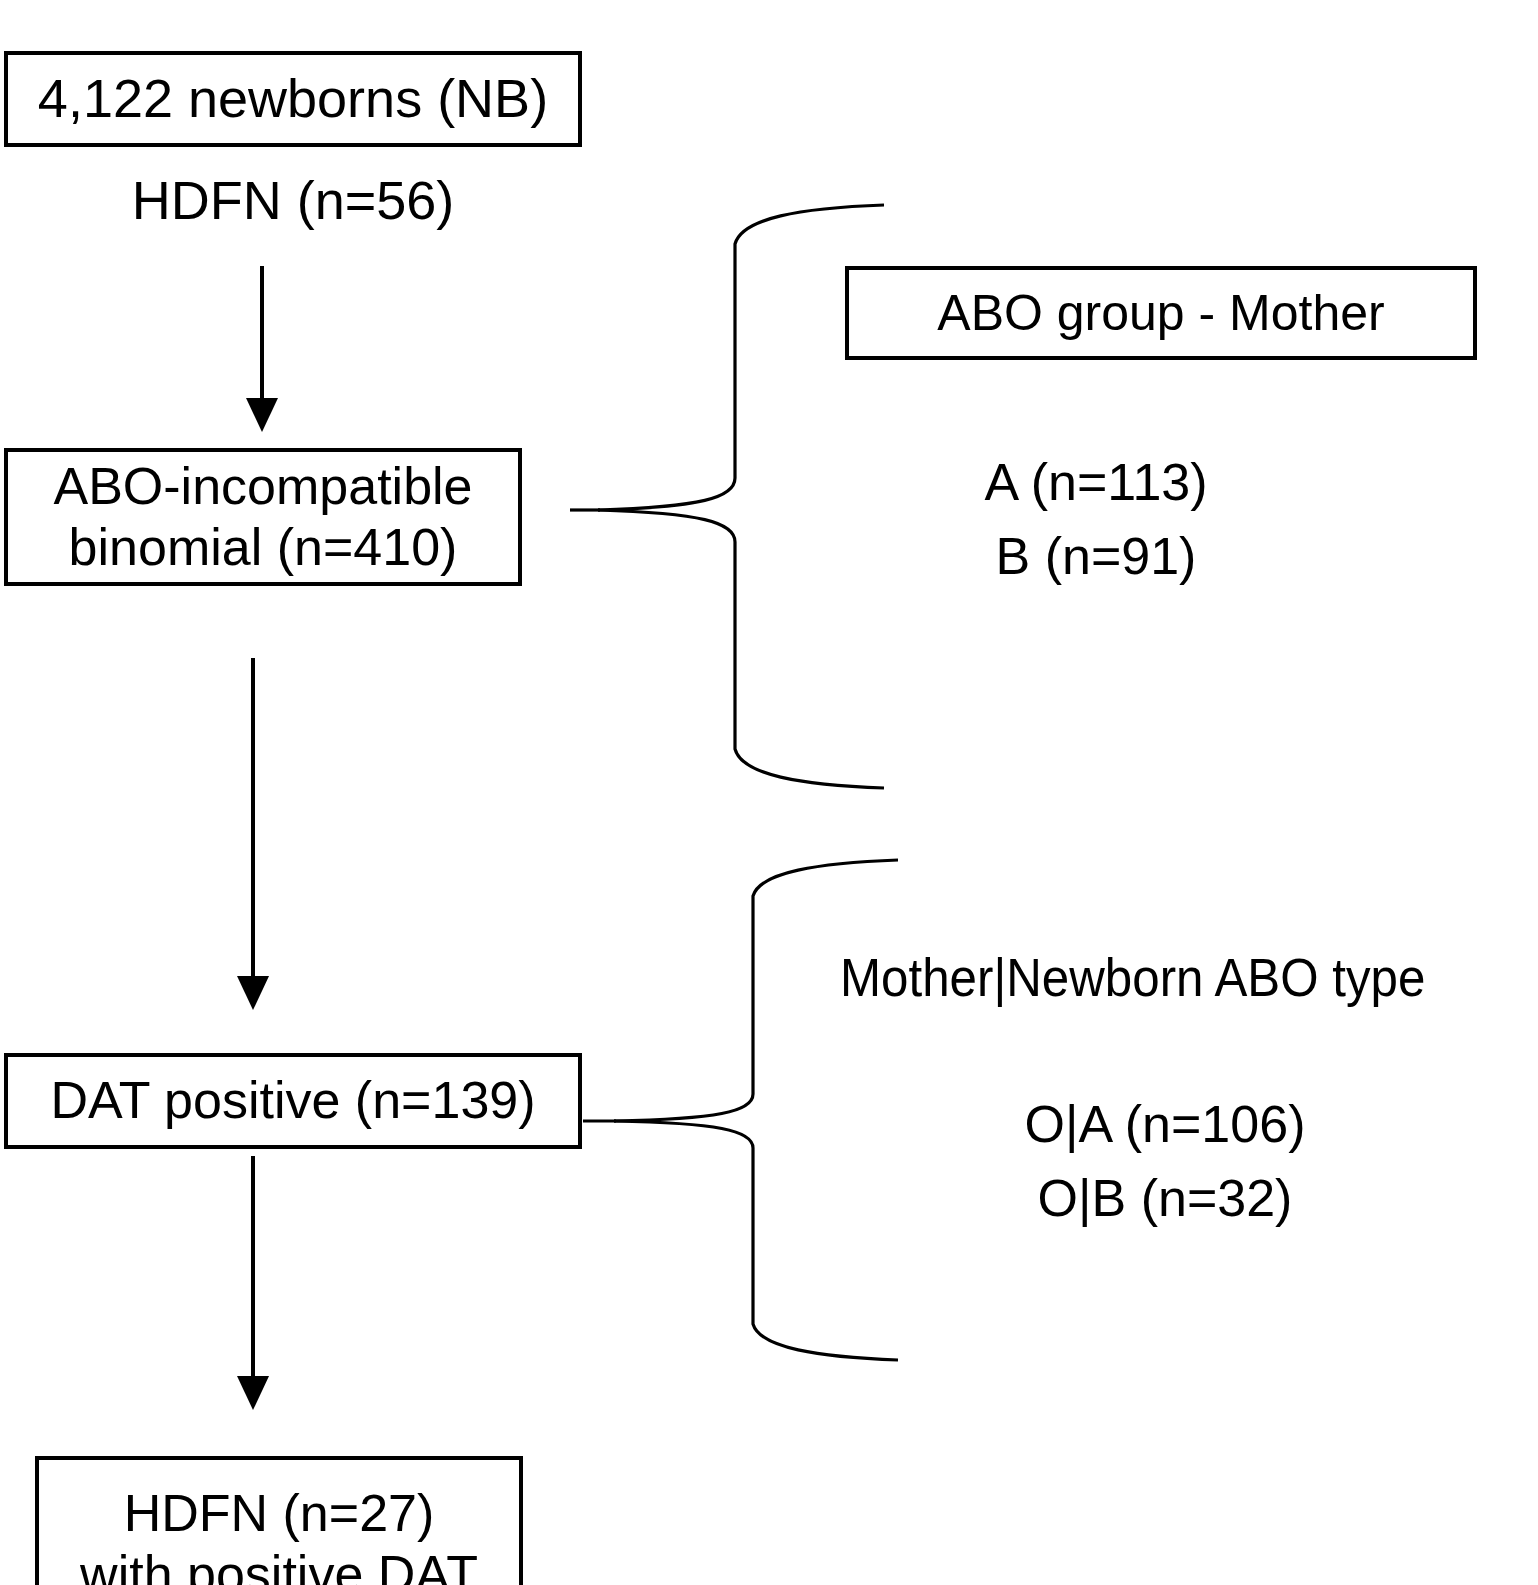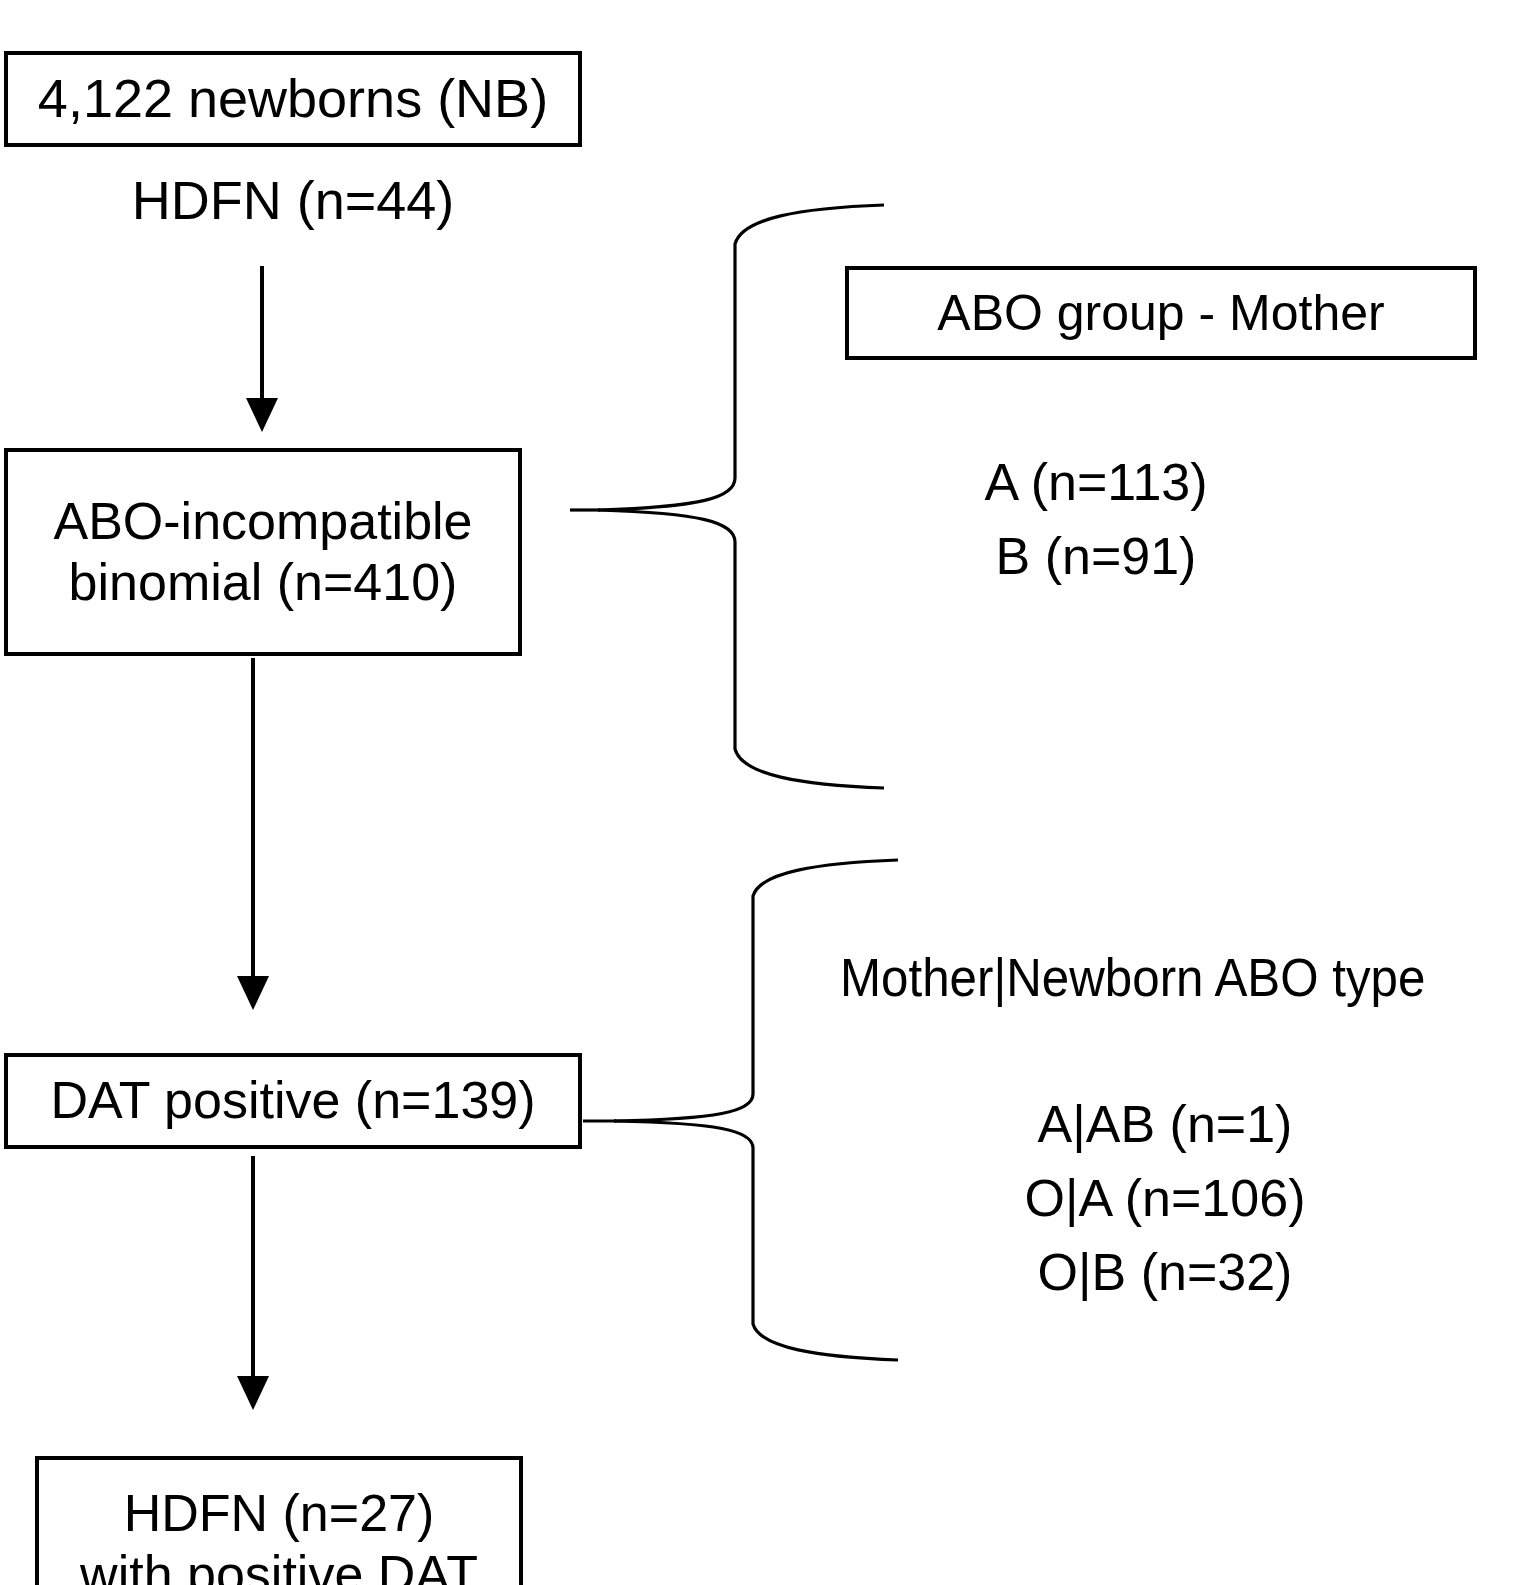--- a/index.html
+++ b/index.html
@@ -42,21 +42,21 @@
   
   #box-newborns {
     left: 4px; top: 3px; width: 578px; height: 96px;
     font-size: 54px;
   }
   #label-hdfn-top {
     left: 4px; top: 120px; width: 578px;
     font-size: 54px;
   }
   #box-abo-incompatible {
-    left: 4px; top: 400px; width: 518px; height: 208px;
+    left: 4px; top: 400px; width: 518px; height: 138px;
     font-size: 52px;
     align-items: center;
   }
   #box-dat-positive {
     left: 4px; top: 1005px; width: 578px; height: 96px;
     font-size: 52px;
   }
   #box-hdfn-bottom {
     left: 35px; top: 1408px; width: 488px; height: 176px;
     font-size: 52px;
@@ -106,21 +106,21 @@
 </head>
 <body>
 
 <div id="page">
 
   <div class="box" id="box-newborns">
     <span class="ln">4,122 newborns (NB)</span>
   </div>
 
   <div class="plain" id="label-hdfn-top">
-    <span class="ln">HDFN (n=44)</span>
+    <span class="ln">HDFN (n=56)</span>
   </div>
 
   <div class="box" id="box-abo-incompatible">
     <span class="ln">ABO-incompatible</span>
     <span class="ln">binomial (n=410)</span>
   </div>
 
   <div class="box" id="box-dat-positive">
     <span class="ln">DAT positive (n=139)</span>
   </div>
@@ -137,21 +137,20 @@
   <div class="plain" id="list-mother-groups">
     <span class="ln">A (n=113)</span>
     <span class="ln">B (n=91)</span>
   </div>
 
   <div class="plain" id="label-mother-newborn">
     <span class="ln">Mother|Newborn ABO type</span>
   </div>
 
   <div class="plain" id="list-mn-pairs">
-    <span class="ln">A|AB (n=1)</span>
     <span class="ln">O|A (n=106)</span>
     <span class="ln">O|B (n=32)</span>
   </div>
 
   <svg class="overlay" viewBox="0 0 1538 1585">
 
     <g>
       <line class="stroke" x1="262" y1="218" x2="262" y2="352"></line>
       <polygon class="solid" points="246,350 278,350 262,384"></polygon>
     </g>

